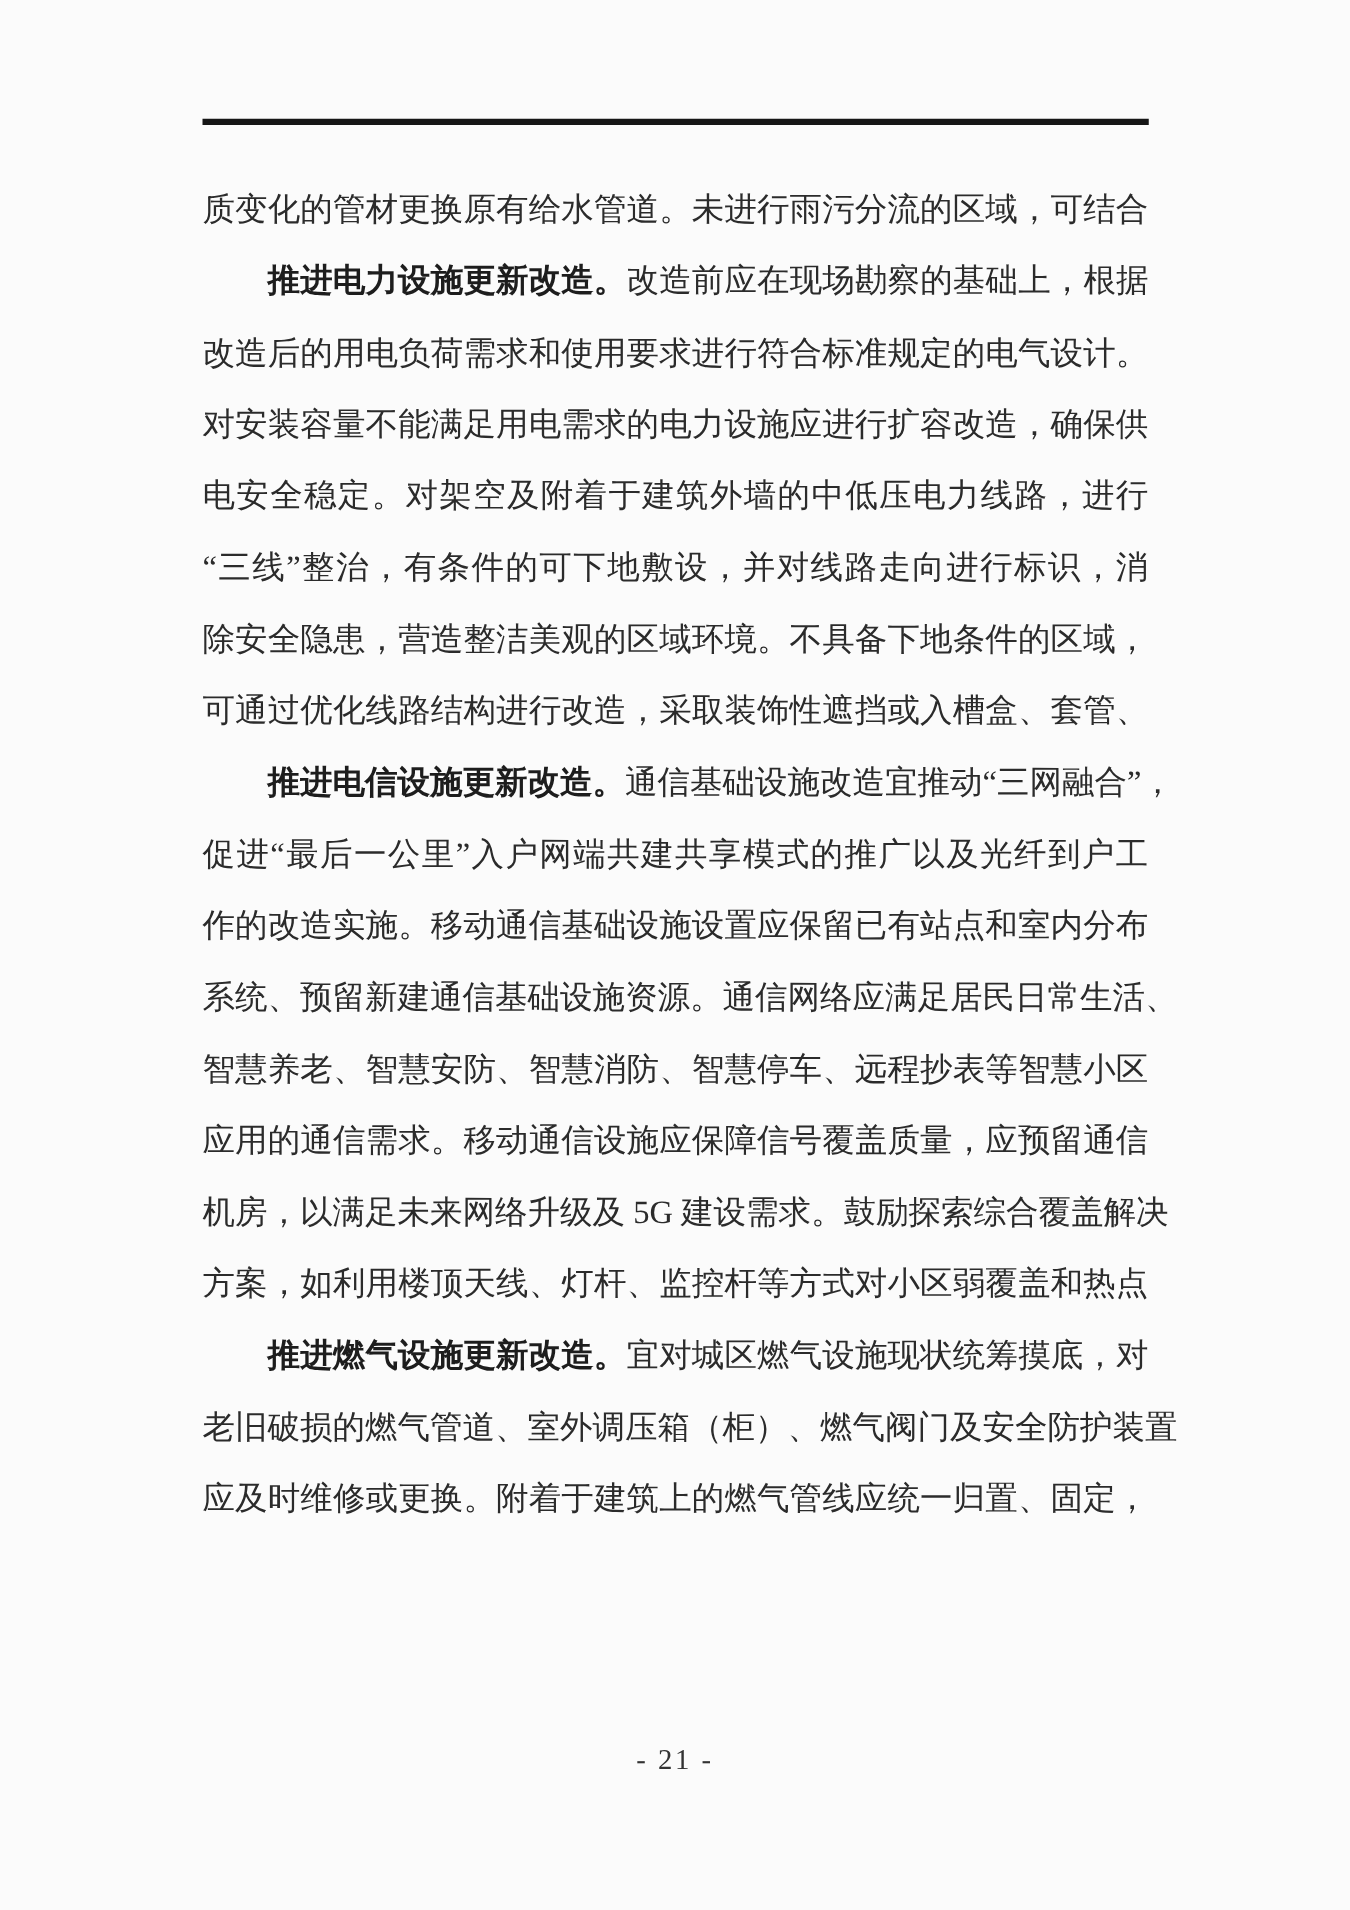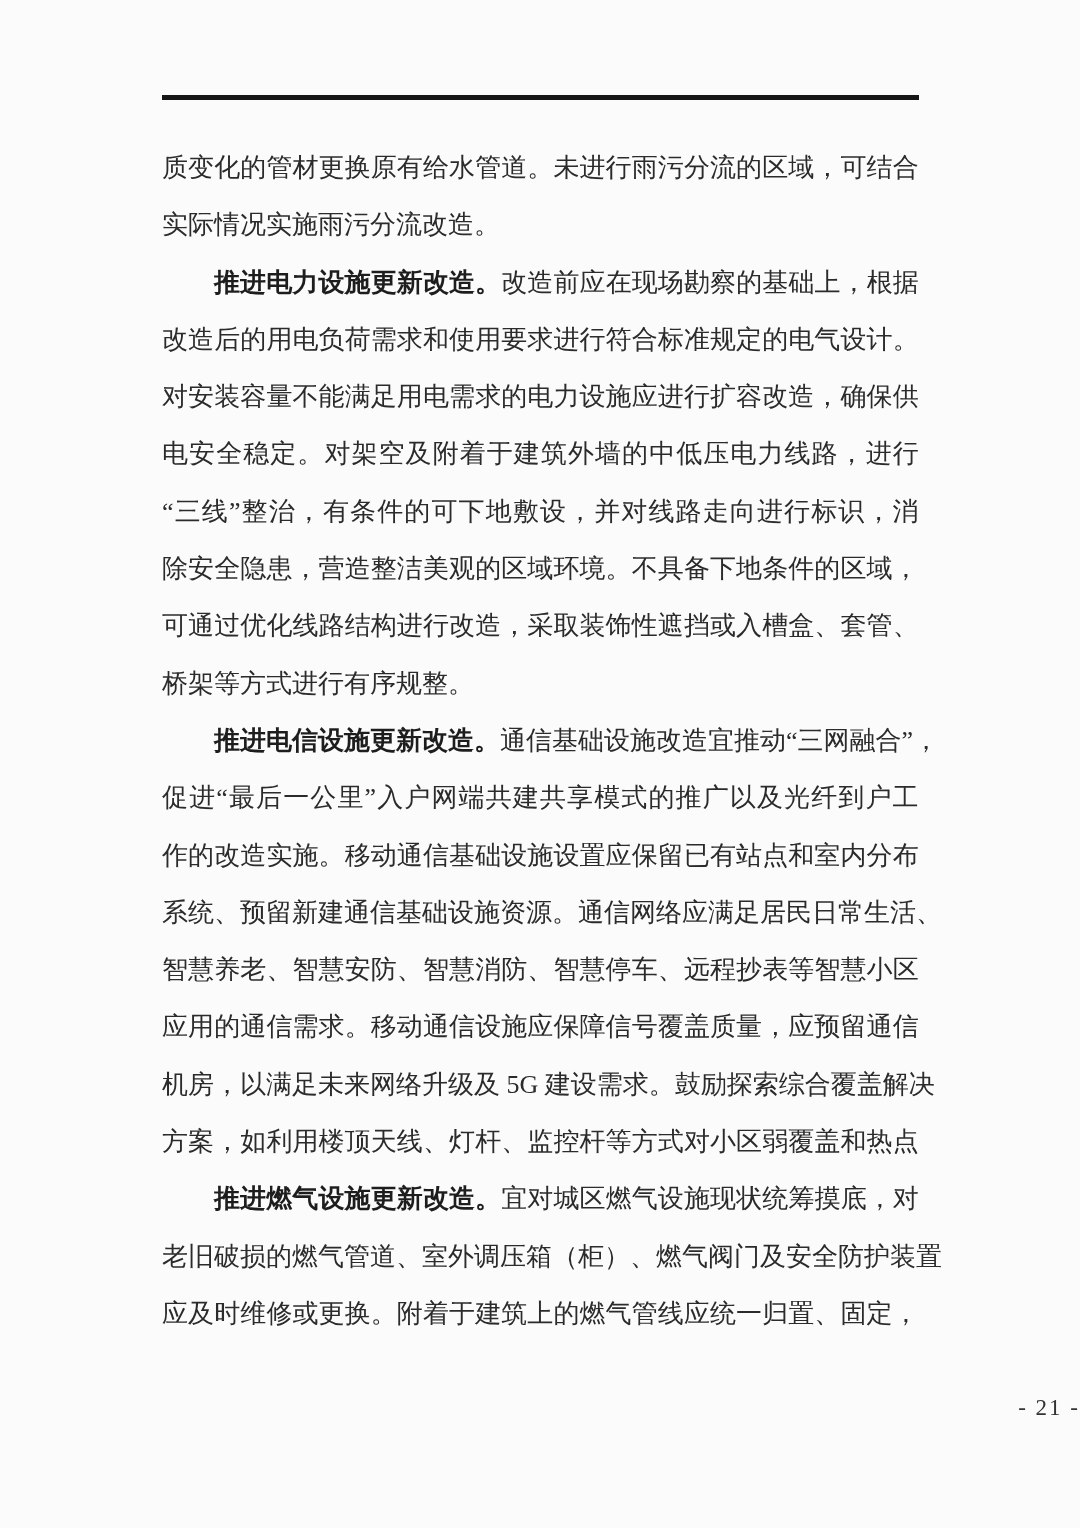--- a/index.html
+++ b/index.html
@@ -60,21 +60,21 @@
     color: #1d1d1d;
   }
 
   .footer {
     position: absolute;
     left: 0;
     top: 1392px;
     width: 1080px;
     height: 32px;
     line-height: 32px;
-    text-align: right;
+    text-align: center;
     font-size: 23px;
     color: #333333;
     letter-spacing: 2px;
   }
 </style>
 </head>
 <body>
 
 <div class="page">
   <div class="top-rule"></div>
@@ -103,21 +103,20 @@
         <span>分</span>
         <span>流</span>
         <span>的</span>
         <span>区</span>
         <span>域</span>
         <span>，</span>
         <span>可</span>
         <span>结</span>
         <span>合</span>
       </div>
-      <div class="line">实际情况实施雨污分流改造。</div>
       <div class="line justify indent">
         <span class="bold">推</span>
         <span class="bold">进</span>
         <span class="bold">电</span>
         <span class="bold">力</span>
         <span class="bold">设</span>
         <span class="bold">施</span>
         <span class="bold">更</span>
         <span class="bold">新</span>
         <span class="bold">改</span>
@@ -318,21 +317,20 @@
         <span>挡</span>
         <span>或</span>
         <span>入</span>
         <span>槽</span>
         <span>盒</span>
         <span>、</span>
         <span>套</span>
         <span>管</span>
         <span>、</span>
       </div>
-      <div class="line">桥架等方式进行有序规整。</div>
       <div class="line justify indent">
         <span class="bold">推</span>
         <span class="bold">进</span>
         <span class="bold">电</span>
         <span class="bold">信</span>
         <span class="bold">设</span>
         <span class="bold">施</span>
         <span class="bold">更</span>
         <span class="bold">新</span>
         <span class="bold">改</span>

